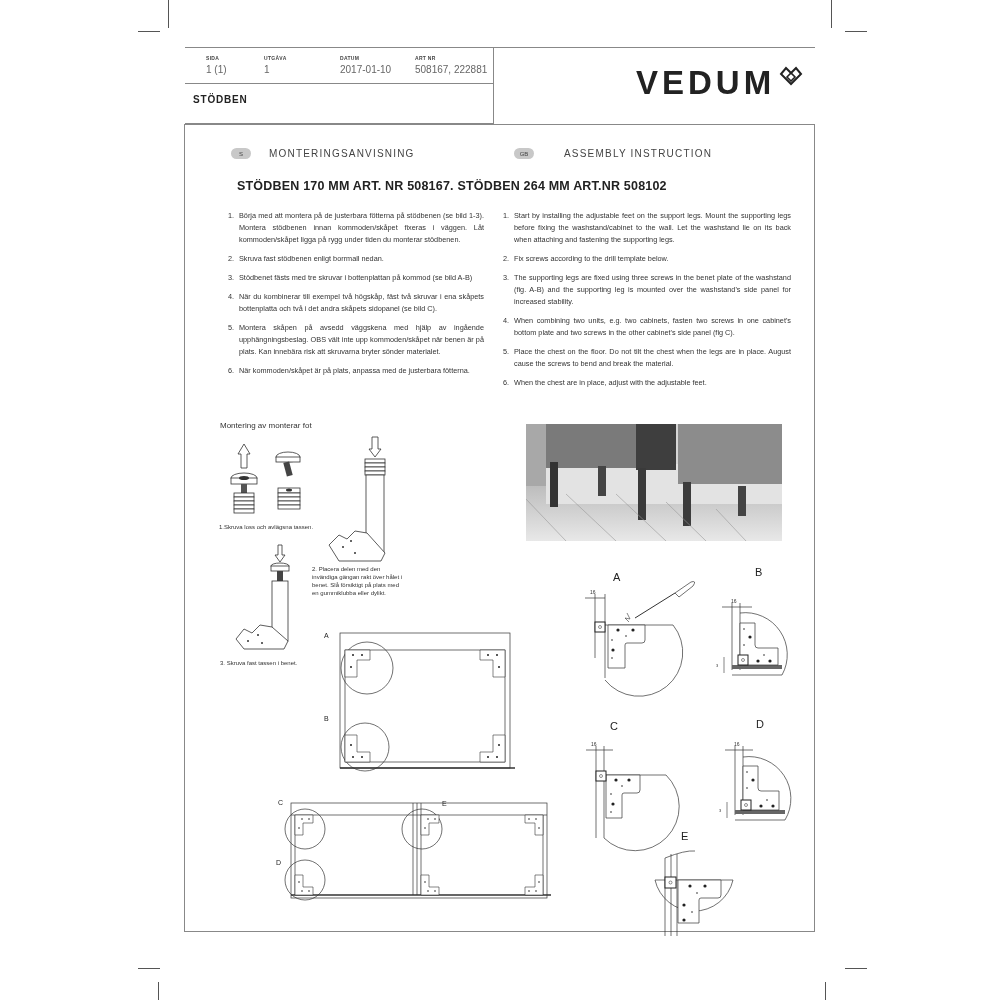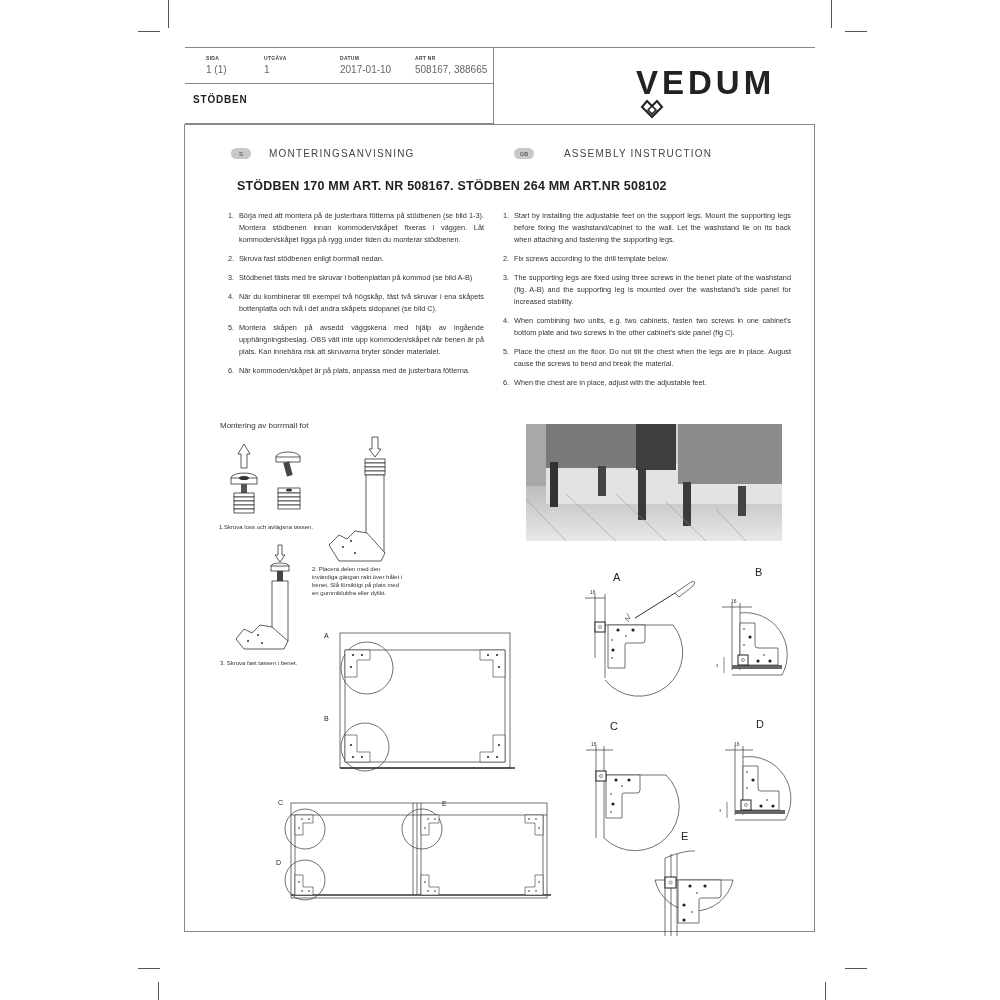--- a/index.html
+++ b/index.html
@@ -12,21 +12,21 @@
 
   .header-line { position: absolute; background: #888; height: 1px; }
   .header-vline { position: absolute; background: #888; width: 1px; }
 
   .meta-col { position: absolute; top: 55px; }
   .meta-label { font-size: 5px; font-weight: bold; letter-spacing: 0.3px; color: #444; text-transform: uppercase; }
   .meta-value { font-size: 10px; color: #666; margin-top: 3px; }
 
   .doc-title { position: absolute; left: 193px; top: 94px; font-size: 10px; font-weight: bold; letter-spacing: 0.8px; color: #222; }
 
-  .logo { position: absolute; left: 636px; top: 66px; display: flex; align-items: flex-start; flex-direction: column; }
+  .logo { position: absolute; left: 636px; top: 66px; display: flex; align-items: flex-start; }
   .logo-text { font-size: 33px; font-weight: bold; letter-spacing: 4px; color: #222; line-height: 1; }
   .logo-mark { margin-left: 3px; margin-top: -2px; }
 
   .frame { position: absolute; left: 184px; top: 124px; width: 631px; height: 808px; border: 1px solid #888; }
 
   .lang { position: absolute; display: flex; align-items: center; top: 148px; }
   .lang-badge { background: #c8c8c8; border-radius: 8px; width: 20px; height: 11px; font-size: 6px; display: flex; align-items: center; justify-content: center; color: #444; }
   .lang-label { margin-left: 18px; font-size: 10px; letter-spacing: 1.2px; color: #444; }
 
   .main-heading { position: absolute; left: 237px; top: 179px; font-size: 12.5px; font-weight: bold; color: #222; letter-spacing: 0.2px; }
@@ -68,21 +68,21 @@
 <div class="meta-col" style="left:264px;">
   <div class="meta-label">UTGÅVA</div>
   <div class="meta-value">1</div>
 </div>
 <div class="meta-col" style="left:340px;">
   <div class="meta-label">DATUM</div>
   <div class="meta-value">2017-01-10</div>
 </div>
 <div class="meta-col" style="left:415px;">
   <div class="meta-label">ART NR</div>
-  <div class="meta-value">508167, 388665</div>
+  <div class="meta-value">508167, 222881</div>
 </div>
 
 <div class="doc-title">STÖDBEN</div>
 
 <div class="logo">
   <span class="logo-text">VEDUM</span>
   <span class="logo-mark" style="position:relative;width:26px;height:22px;display:inline-block;">
     <svg width="26" height="22" viewBox="0 0 26 22" style="left:0;top:0;">
       <path d="M13 20 L3 10 L8 4 L13 9 L18 4 L23 10 Z" fill="none" stroke="#222" stroke-width="2"></path>
       <path d="M9 13 L13 9 L17 13 L13 17 Z" fill="none" stroke="#222" stroke-width="1.6"></path>
@@ -150,21 +150,21 @@
   <li>
       <span class="num">5.</span>
       <span class="txt">Place the chest on the floor. Do not tilt the chest when the legs are in place. August cause the screws to bend and break the material.</span>
     </li>
   <li>
       <span class="num">6.</span>
       <span class="txt">When the chest are in place, adjust with the adjustable feet.</span>
     </li>
 </ol>
 
-<div class="section-label" style="left:220px;top:421px;">Montering av borrmall fot</div>
+<div class="section-label" style="left:220px;top:421px;">Montering av monterar fot</div>
 
 <svg width="90" height="80" style="left:220px;top:440px;">
 
   <path d="M24 4 L30 14 L27 14 L27 28 L21 28 L21 14 L18 14 Z" fill="#fff" stroke="#333" stroke-width="0.8"></path>
 
   <ellipse cx="24" cy="38" rx="13" ry="5" fill="#fff" stroke="#333" stroke-width="0.8"></ellipse>
   <rect x="11" y="38" width="26" height="6" fill="#fff" stroke="#333" stroke-width="0.8"></rect>
   <ellipse cx="24" cy="38" rx="5" ry="2" fill="#333"></ellipse>
   <rect x="21" y="44" width="6" height="9" fill="#555"></rect>
 

